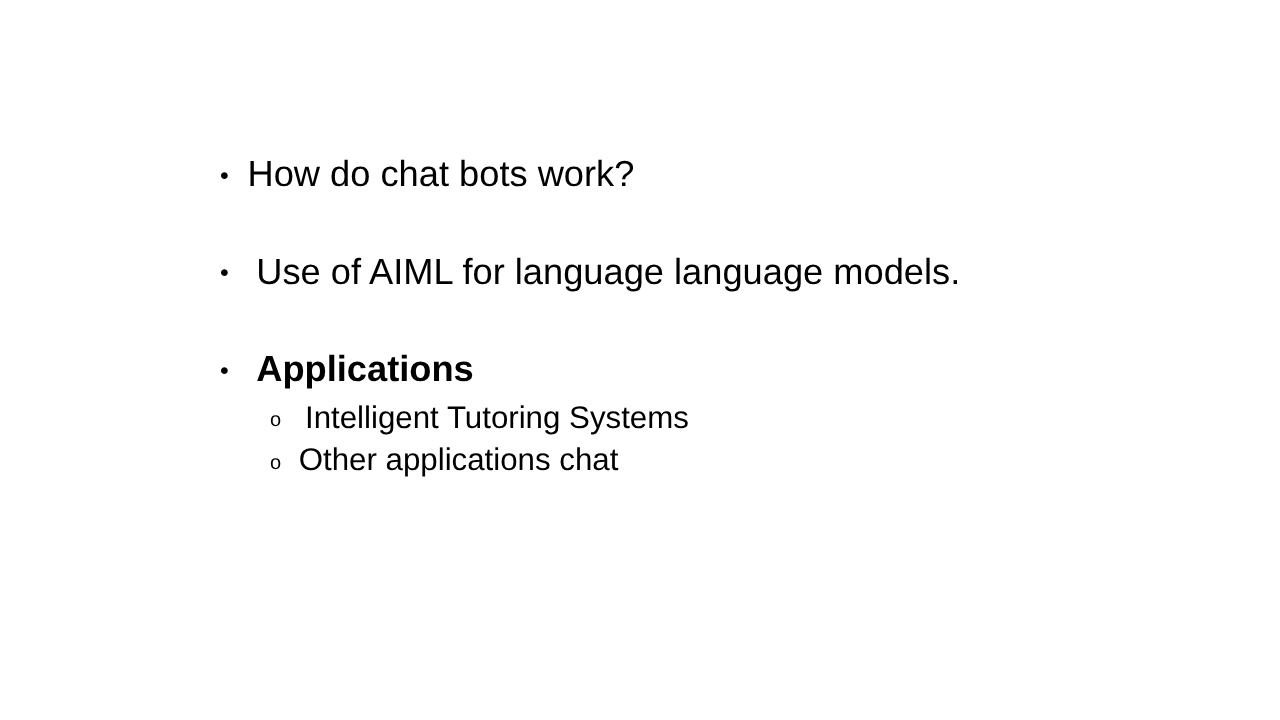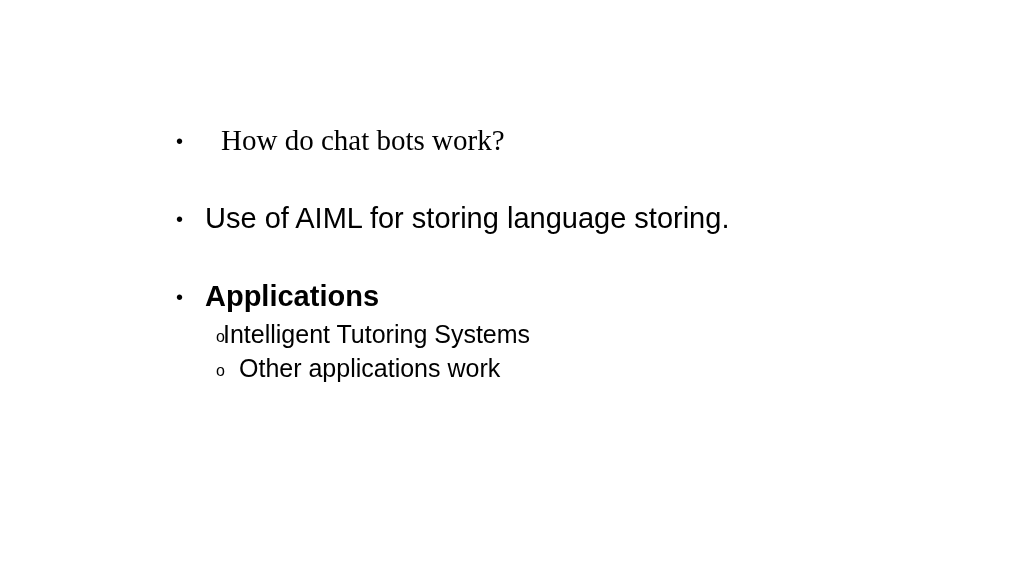--- a/index.html
+++ b/index.html
@@ -14,32 +14,32 @@
   .l2 { font-size: 25px; }
   .sub-bullet { position: absolute; font-size: 16px; }
 </style>
 </head>
 <body>
 
 <div class="slide">
   <div>
     <div class="item" style="top:124px;">
       <span class="bullet" style="left:176px; top:6px;">•</span>
-      <span class="l1" style="position:absolute; left:221px;font-family:Liberation Serif, serif;">How do chat bots work?</span>
+      <span class="l1" style="position:absolute; left:198px;">How do chat bots work?</span>
     </div>
     <div class="item" style="top:202px;">
       <span class="bullet" style="left:176px; top:6px;">•</span>
-      <span class="l1" style="position:absolute; left:205px;">Use of AIML for storing language storing.</span>
+      <span class="l1" style="position:absolute; left:205px;">Use of AIML for language language models.</span>
     </div>
     <div class="item" style="top:280px;">
       <span class="bullet" style="left:176px; top:6px;">•</span>
       <span class="l1" style="position:absolute; left:205px;font-weight:bold;">Applications</span>
     </div>
     <div class="item" style="top:320px;">
       <span class="sub-bullet" style="left:216px; top:8px;">o</span>
-      <span class="l2" style="position:absolute; left:223px;">Intelligent Tutoring Systems</span>
+      <span class="l2" style="position:absolute; left:244px;">Intelligent Tutoring Systems</span>
     </div>
     <div class="item" style="top:354px;">
       <span class="sub-bullet" style="left:216px; top:8px;">o</span>
-      <span class="l2" style="position:absolute; left:239px;">Other applications work</span>
+      <span class="l2" style="position:absolute; left:239px;">Other applications chat</span>
     </div>
   </div>
 </div>
 
 </body></html>

